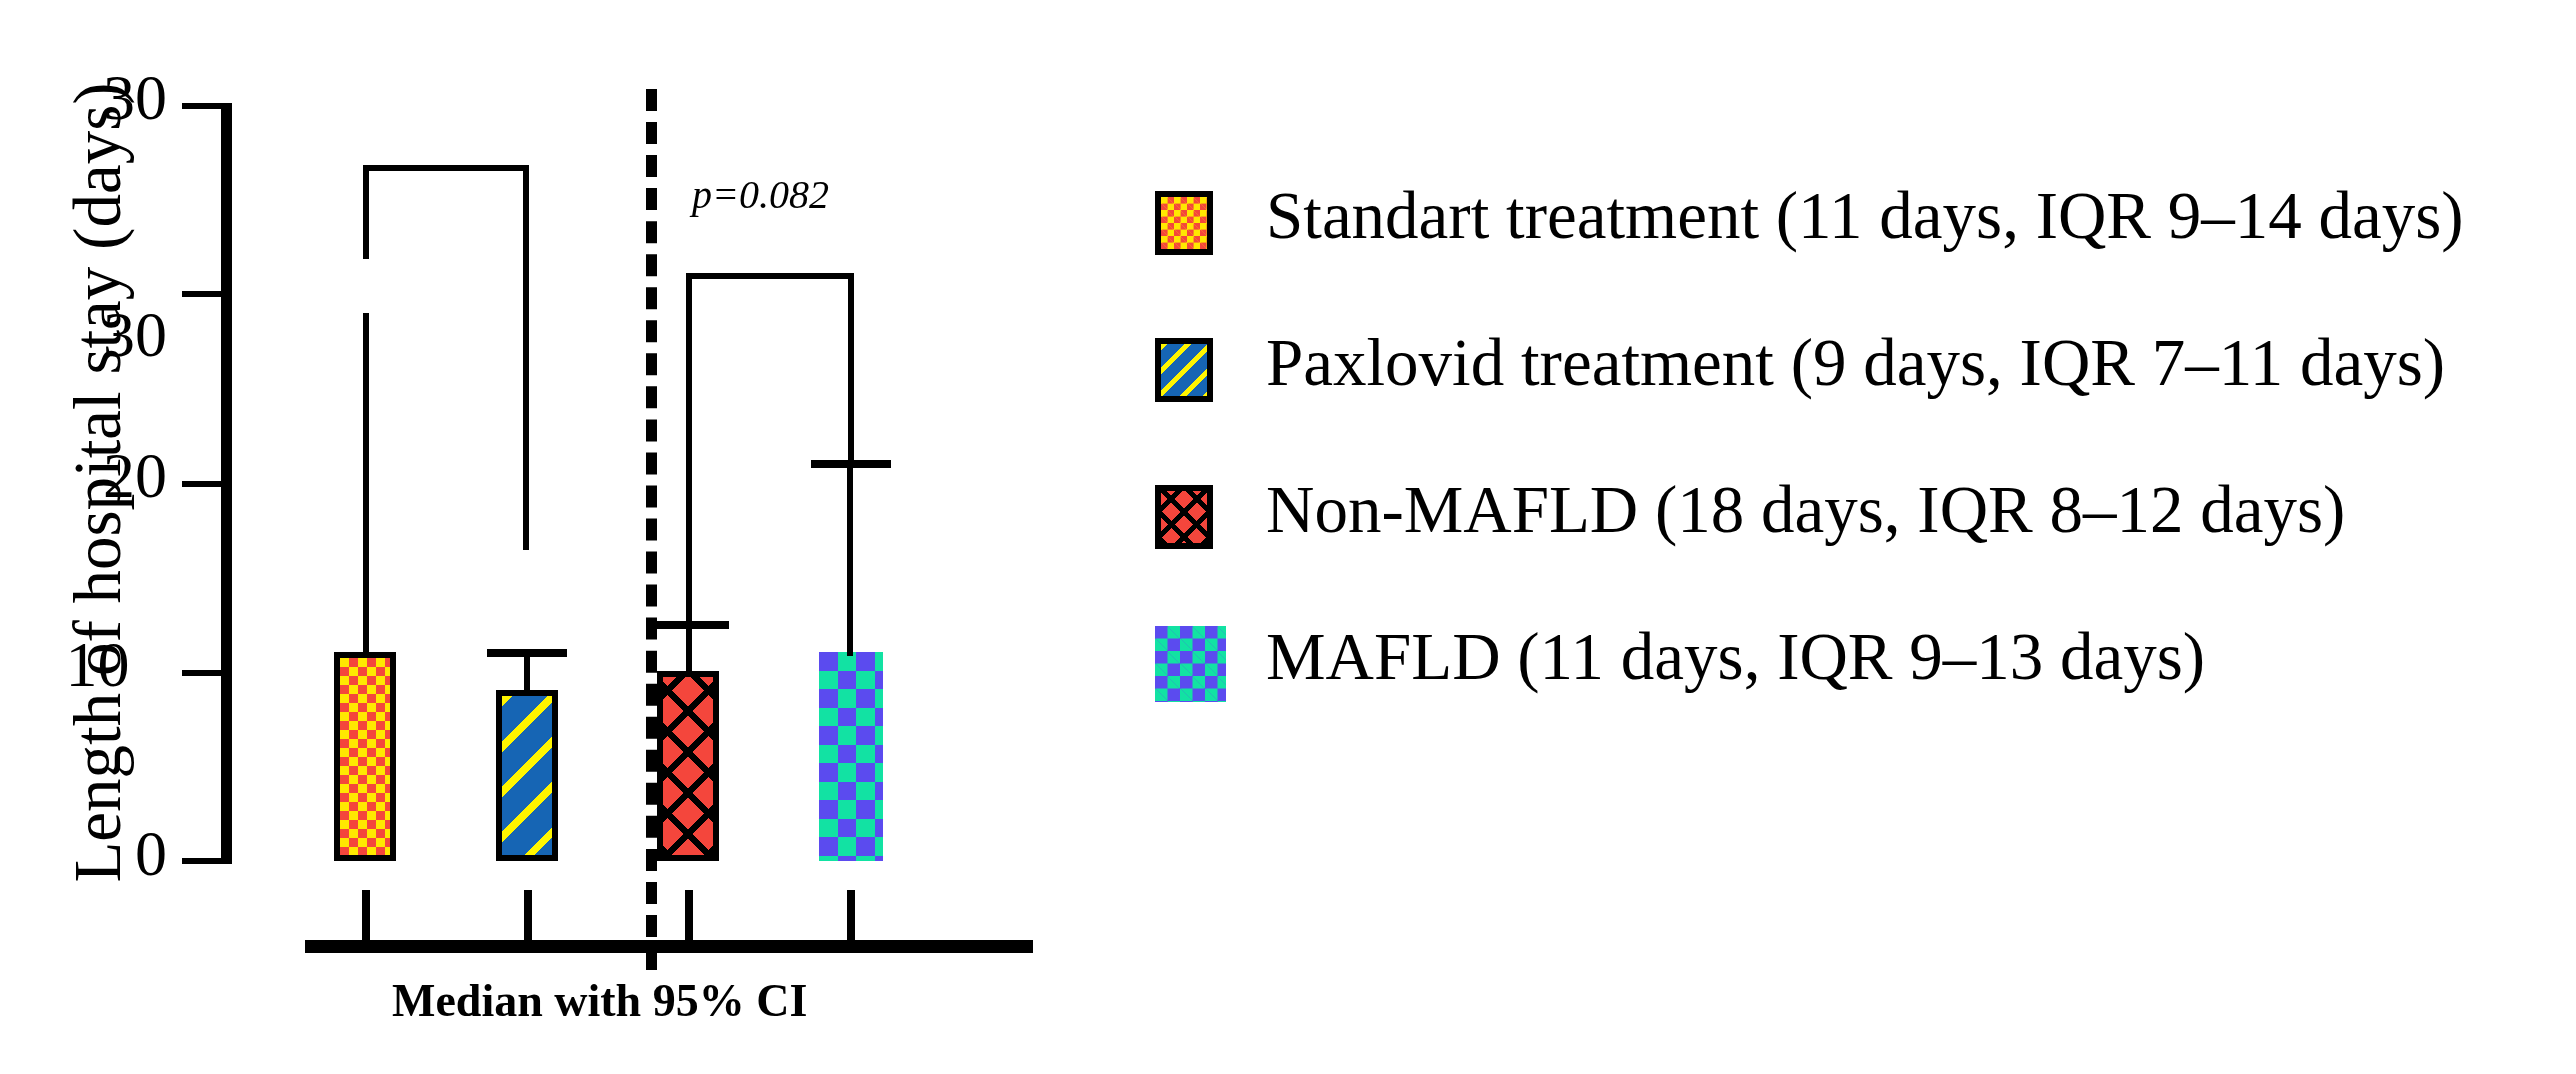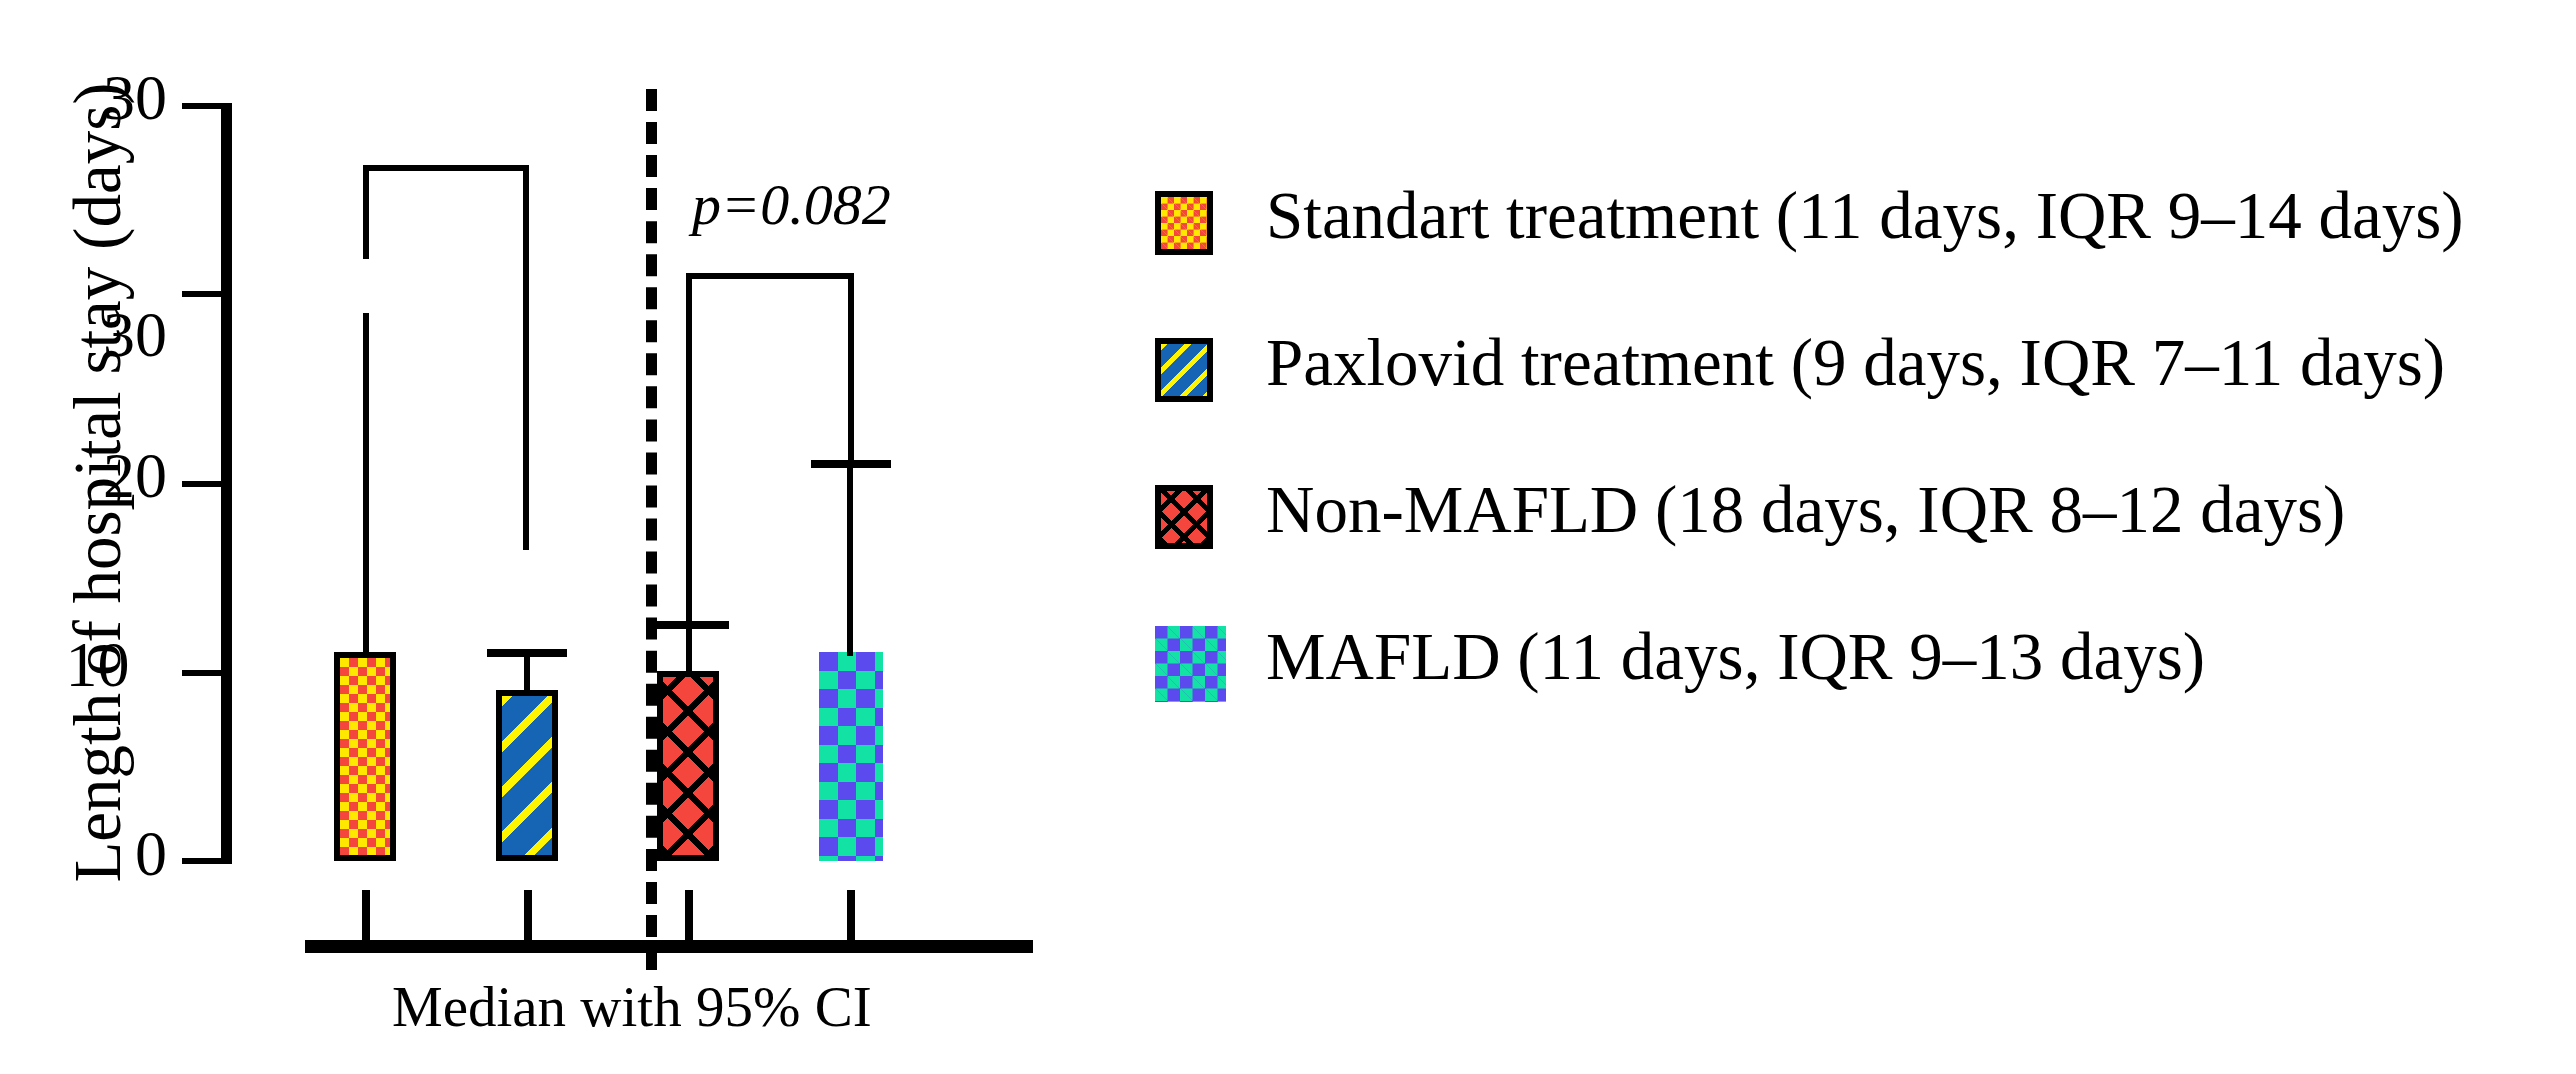--- a/index.html
+++ b/index.html
@@ -22,21 +22,21 @@
   }
 
   
   .y-axis{position:absolute;background:#000;}
   .y-tick{position:absolute;background:#000;height:6.2px;}
   .y-ticklabel{position:absolute;font-size:64px;text-align:right;width:139px;}
 
   .x-axis{position:absolute;background:#000;}
   .x-tick{position:absolute;background:#000;width:7.6px;}
 
-  .xlabel{position:absolute;font-size:57px;white-space:nowrap;}
+  .xlabel{position:absolute;font-size:46px;white-space:nowrap;font-weight:bold;}
 
   
   .divider{position:absolute;width:0;border-left:11px dashed #000;}
 
   
   .bar{position:absolute;box-sizing:border-box;}
   .bar.bordered{border:6.2px solid #000;}
 
   .pat-orange{
     background-color:#FFE800;
@@ -68,21 +68,21 @@
   }
 
   
   .err-stem{position:absolute;background:#000;width:6.2px;}
   .err-cap{position:absolute;background:#000;height:7.6px;}
 
   
   .brk-top{position:absolute;background:#000;height:6.2px;}
   .brk-leg{position:absolute;background:#000;width:6.2px;}
 
-  .pvalue{position:absolute;font-size:58px;font-style:italic;white-space:nowrap;}
+  .pvalue{position:absolute;font-size:40px;font-style:italic;white-space:nowrap;}
 
   
   .legend{position:absolute;left:1155px;top:177px;}
   .legend-row{position:relative;height:147px;}
   .legend-swatch{
     position:absolute;left:0;top:14px;width:58px;height:64px;
     box-sizing:border-box;border:6.2px solid #000;
   }
   .legend-swatch.noborder{border:none;width:71px;height:76px;top:8.3px;}
   .legend-text{position:absolute;left:111px;top:0;font-size:67px;white-space:nowrap;}

